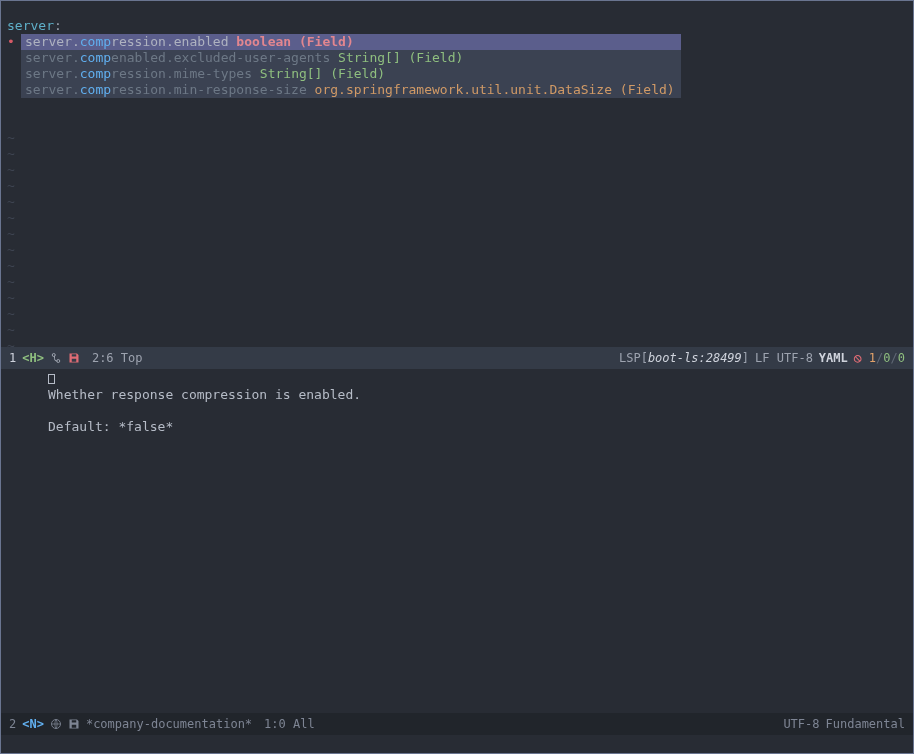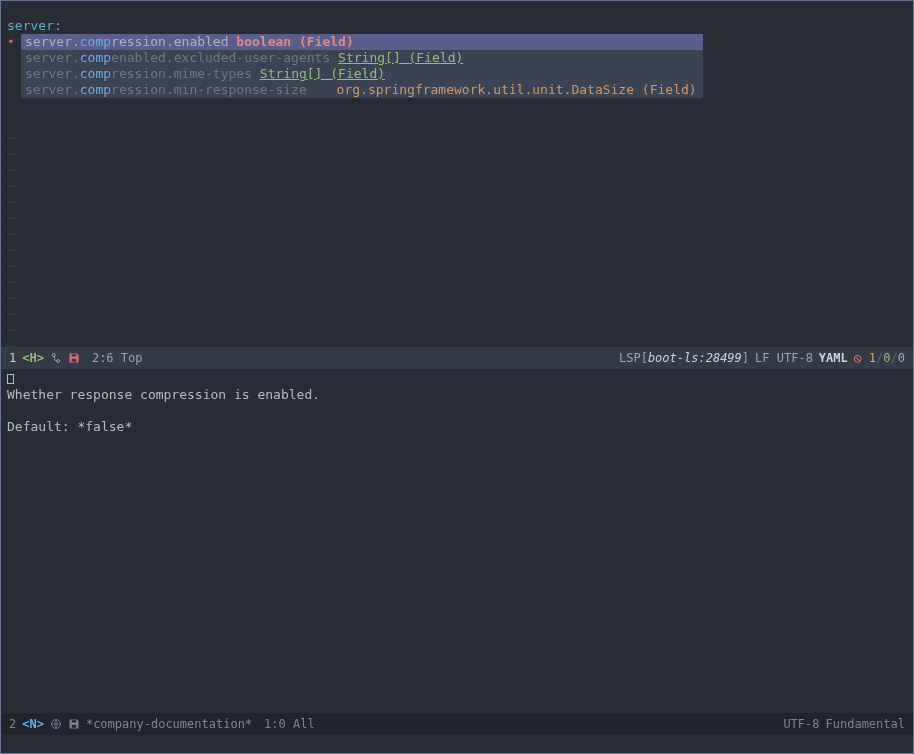--- a/index.html
+++ b/index.html
@@ -14,21 +14,21 @@
   }
   .editor {
     display: flex; flex-direction: column;
     width: 100%; height: 100%;
     border: 1px solid #6a7590;
   }
 
   
   .pane { position: relative; }
   .pane.top { height: 346px; }
-  .pane.bottom { flex: 1; }
+  .pane.bottom { flex: 1; padding-left: 41px; }
   .code {
     padding: 1px 6px;
     white-space: pre;
   }
   .key { color: #5fb0c9; }
   .typed { color: #c6cdd8; }
   .cursor {
     display: inline-block;
     width: 1px; height: 14px;
     background: #bfc7d5;
@@ -46,22 +46,22 @@
   }
   .popup .row {
     padding: 0 6px 0 4px;
     white-space: nowrap;
   }
   .popup .row.sel { background: #5b5e8c; }
   .p-prefix { color: #6d7886; margin-top: 48px; }
   .p-match  { color: #61afef; }
   .p-rest   { color: #6d7886; }
   .p-type1  { color: #e2868f; font-weight: bold; }   
-  .p-type2  { color: #8fbf7f; text-decoration: underline; }   
-  .p-type3  { color: #d19a66; margin-left: 22px; }   
+  .p-type2  { color: #8fbf7f; }   
+  .p-type3  { color: #d19a66; }   
   .row.sel .p-prefix, .row.sel .p-rest { color: #aeb2c0; }
 
   
   .modeline {
     display: flex; align-items: center;
     height: 22px;
     padding: 0 8px;
     font-size: 12px;
     background: #21252b;
     color: #9da3af;

